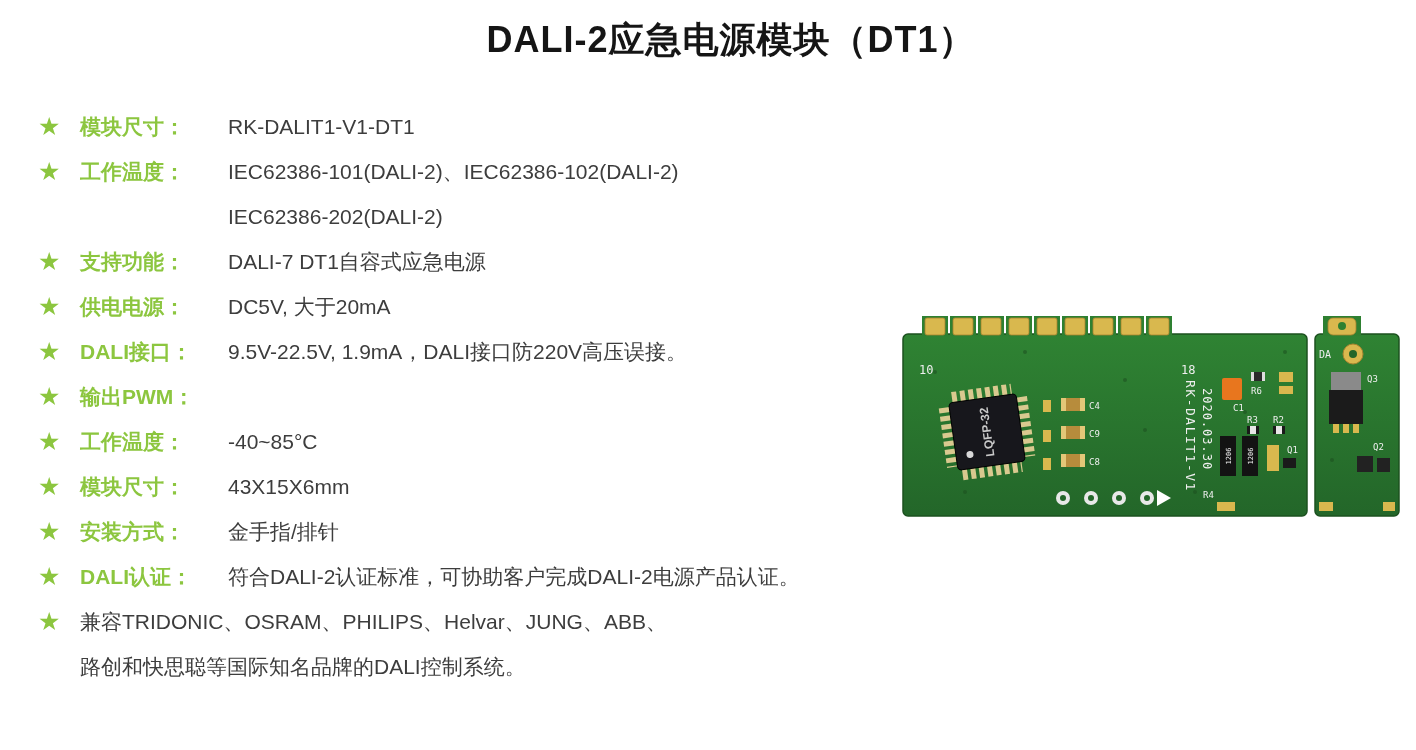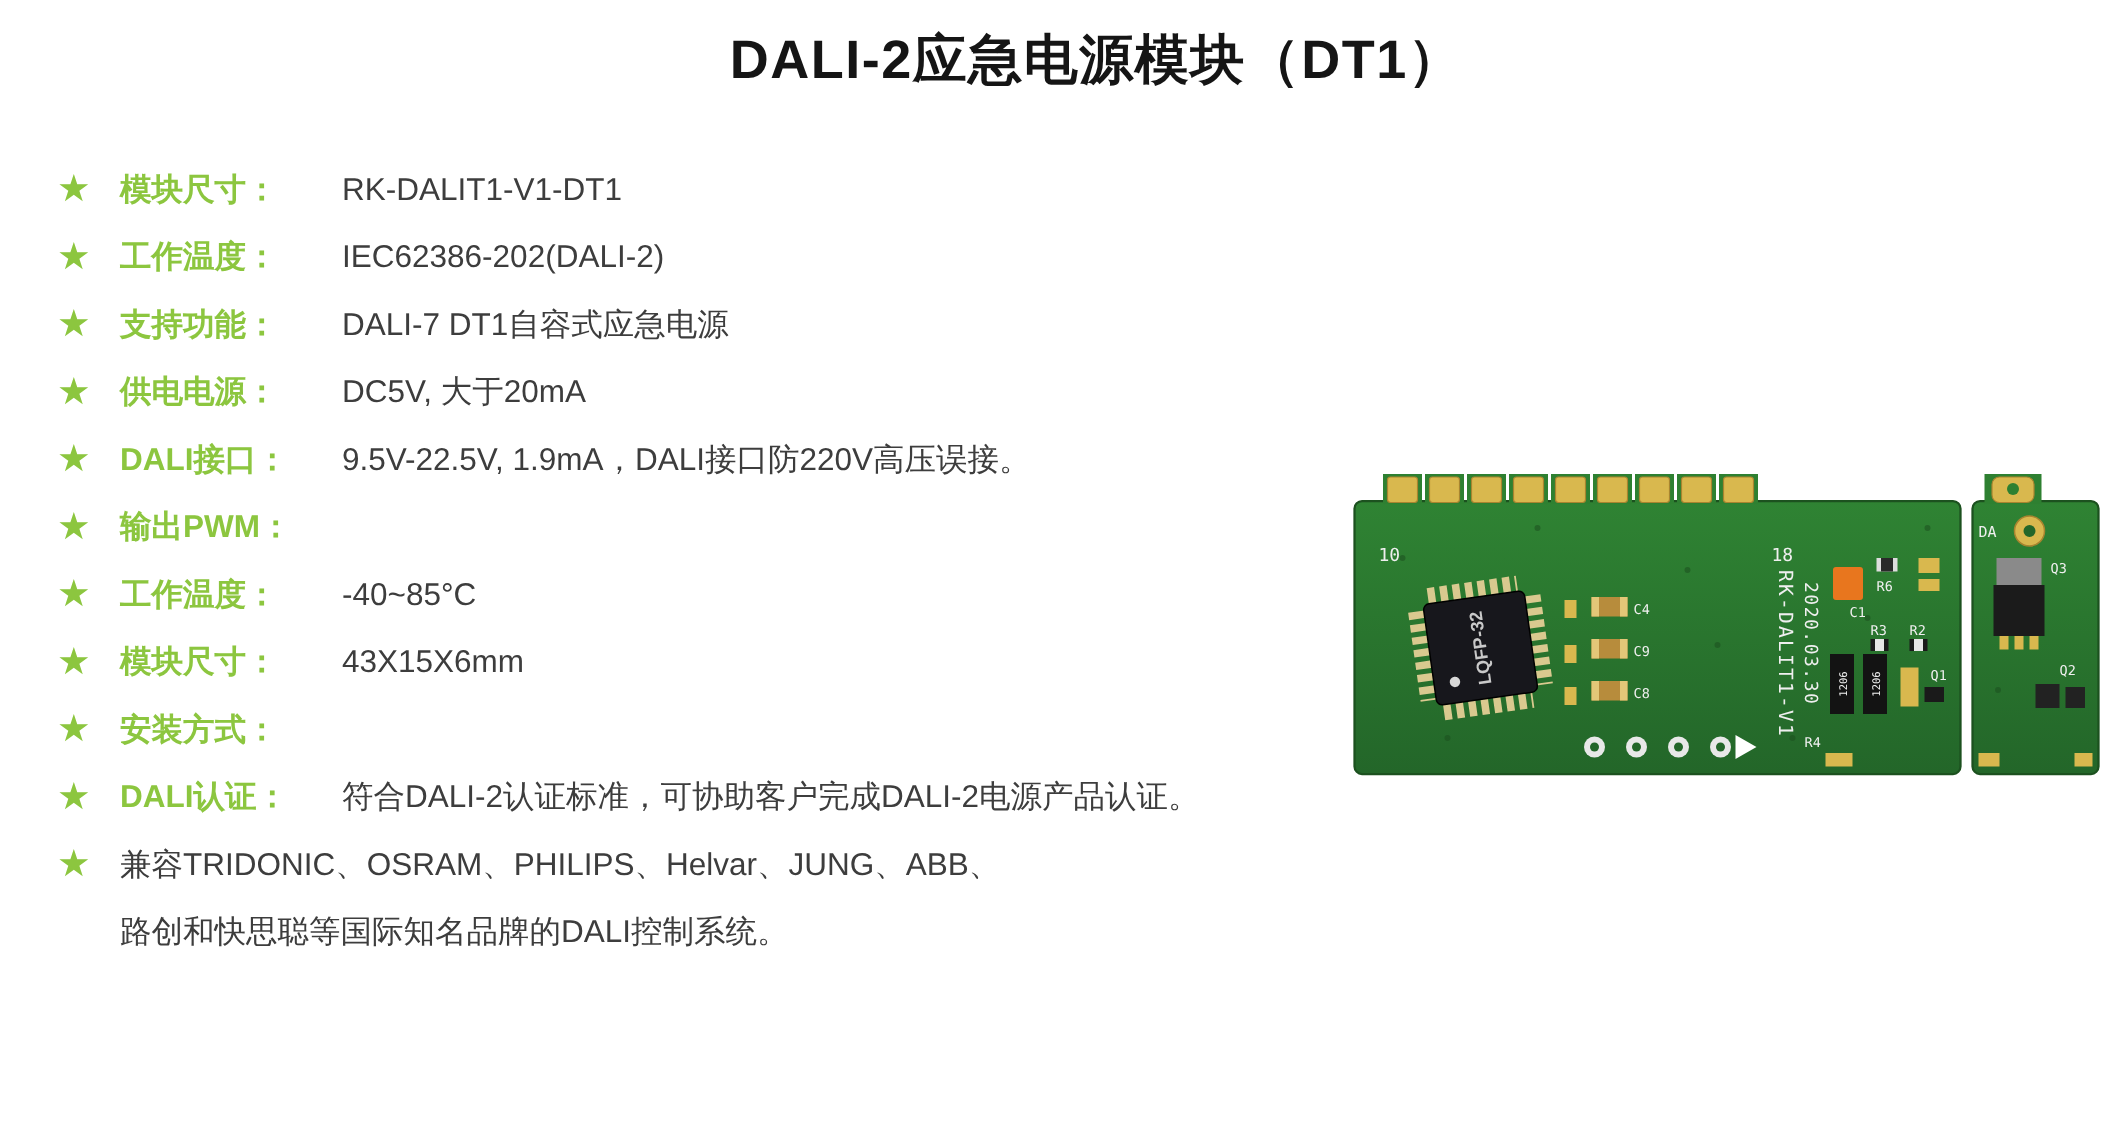--- a/index.html
+++ b/index.html
@@ -35,20 +35,21 @@
       <span class="spec-label">模块尺寸：</span>
       <div class="spec-value">
           <div class="value-line">RK-DALIT1-V1-DT1</div>
         </div>
     </div>
 
     <div class="spec-row">
       <span class="star">★</span>
       <span class="spec-label">工作温度：</span>
       <div class="spec-value">
+          <div class="value-line">IEC62386-101(DALI-2)、IEC62386-102(DALI-2)</div>
           <div class="value-line">IEC62386-202(DALI-2)</div>
         </div>
     </div>
 
     <div class="spec-row">
       <span class="star">★</span>
       <span class="spec-label">支持功能：</span>
       <div class="spec-value">
           <div class="value-line">DALI-7 DT1自容式应急电源</div>
         </div>
@@ -87,20 +88,23 @@
       <span class="star">★</span>
       <span class="spec-label">模块尺寸：</span>
       <div class="spec-value">
           <div class="value-line">43X15X6mm</div>
         </div>
     </div>
 
     <div class="spec-row">
       <span class="star">★</span>
       <span class="spec-label">安装方式：</span>
+      <div class="spec-value">
+          <div class="value-line">金手指/排针</div>
+        </div>
     </div>
 
     <div class="spec-row">
       <span class="star">★</span>
       <span class="spec-label">DALI认证：</span>
       <div class="spec-value">
           <div class="value-line">符合DALI-2认证标准，可协助客户完成DALI-2电源产品认证。</div>
         </div>
     </div>
 

